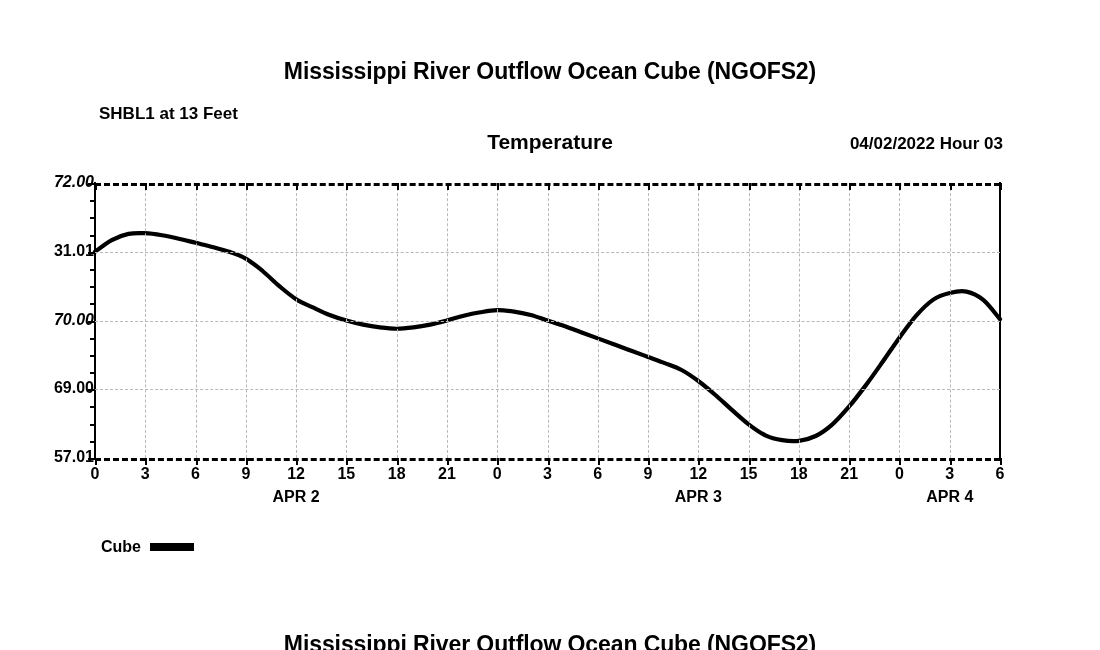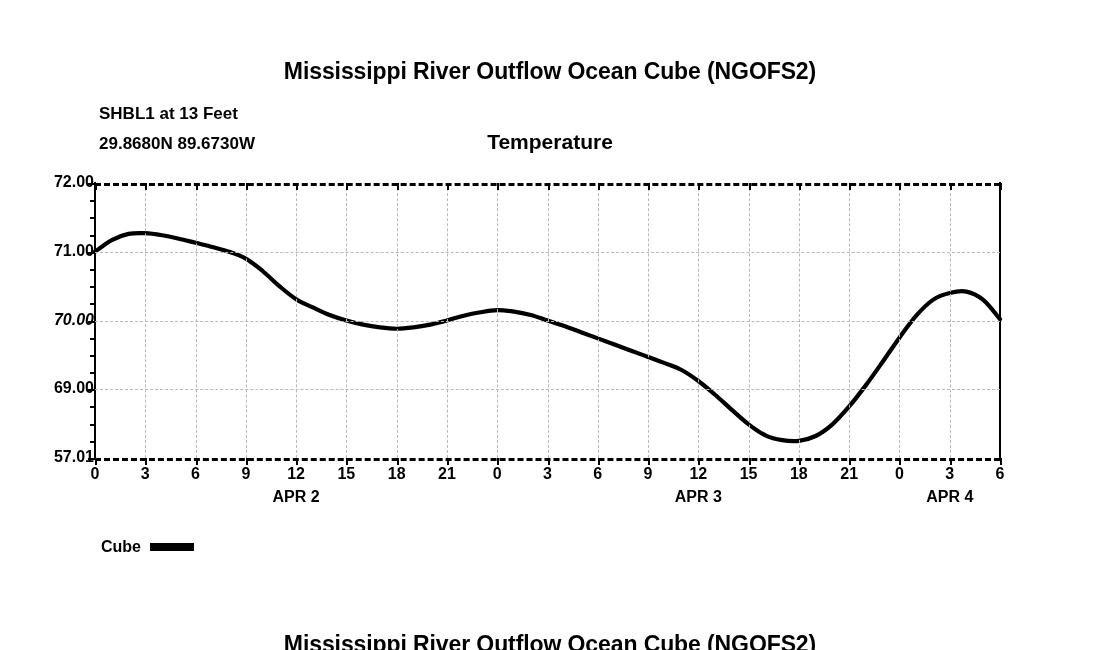--- a/index.html
+++ b/index.html
@@ -217,22 +217,22 @@
   }
 </style>
 </head>
 <body>
 
 <div class="page">
 
   <div class="title-top">Mississippi River Outflow Ocean Cube (NGOFS2)</div>
 
   <div class="hdr-station">SHBL1 at 13 Feet</div>
-  <div class="hdr-coords">29.8680N  89.6730W</div>
   <div class="hdr-param">Temperature</div>
+  <div class="hdr-valid">04/02/2022 Hour 03</div>
 
 
   <div class="plot-wrap" id="plot">
     <div class="plot-bg"></div>
     <div class="axis-left"></div>
     <div class="axis-right"></div>
     <svg class="series-layer" id="series-layer" width="905" height="275">
         <path d="M 0.00 68.75 C 2.79 66.80, 11.17 60.04, 16.76 57.06 C 22.35 54.08, 27.93 52.02, 33.52 50.87 C 39.10 49.73, 44.69 49.96, 50.28 50.19 C 55.86 50.42, 61.45 51.33, 67.04 52.25 C 72.62 53.17, 78.21 54.43, 83.80 55.69 C 89.38 56.95, 94.97 58.44, 100.56 59.81 C 106.14 61.19, 111.73 62.45, 117.31 63.94 C 122.90 65.43, 128.49 66.80, 134.07 68.75 C 139.66 70.70, 145.25 72.42, 150.83 75.62 C 156.42 78.83, 162.01 83.42, 167.59 88.00 C 173.18 92.58, 178.77 98.43, 184.35 103.13 C 189.94 107.82, 195.52 112.64, 201.11 116.19 C 206.70 119.74, 212.28 121.80, 217.87 124.44 C 223.46 127.07, 229.04 129.82, 234.63 132.00 C 240.22 134.18, 245.80 135.90, 251.39 137.50 C 256.98 139.10, 262.56 140.48, 268.15 141.63 C 273.73 142.77, 279.32 143.69, 284.91 144.37 C 290.49 145.06, 296.08 145.75, 301.67 145.75 C 307.25 145.75, 312.84 145.06, 318.43 144.37 C 324.01 143.69, 329.60 142.77, 335.19 141.63 C 340.77 140.48, 346.36 138.99, 351.94 137.50 C 357.53 136.01, 363.12 134.06, 368.70 132.69 C 374.29 131.31, 379.88 130.17, 385.46 129.25 C 391.05 128.33, 396.64 127.30, 402.22 127.19 C 407.81 127.07, 413.40 127.76, 418.98 128.56 C 424.57 129.36, 430.15 130.51, 435.74 132.00 C 441.33 133.49, 446.91 135.67, 452.50 137.50 C 458.09 139.33, 463.67 141.05, 469.26 143.00 C 474.85 144.95, 480.43 147.13, 486.02 149.19 C 491.60 151.25, 497.19 153.31, 502.78 155.38 C 508.36 157.44, 513.95 159.50, 519.54 161.56 C 525.12 163.62, 530.71 165.69, 536.30 167.75 C 541.88 169.81, 547.47 171.88, 553.06 173.94 C 558.64 176.00, 564.23 177.95, 569.81 180.13 C 575.40 182.30, 580.99 184.02, 586.57 187.00 C 592.16 189.98, 597.75 193.87, 603.33 198.00 C 608.92 202.12, 614.51 206.94, 620.09 211.75 C 625.68 216.56, 631.27 221.95, 636.85 226.87 C 642.44 231.80, 648.02 237.07, 653.61 241.31 C 659.20 245.55, 664.78 249.68, 670.37 252.31 C 675.96 254.95, 681.54 256.21, 687.13 257.12 C 692.72 258.04, 698.30 258.50, 703.89 257.81 C 709.48 257.13, 715.06 255.75, 720.65 253.00 C 726.23 250.25, 731.82 246.24, 737.41 241.31 C 742.99 236.39, 748.58 229.97, 754.17 223.44 C 759.75 216.91, 765.34 209.57, 770.93 202.12 C 776.51 194.68, 782.10 186.66, 787.69 178.75 C 793.27 170.84, 798.86 162.36, 804.44 154.69 C 810.03 147.01, 815.62 138.99, 821.20 132.69 C 826.79 126.39, 832.38 120.66, 837.96 116.88 C 843.55 113.09, 849.14 111.37, 854.72 110.00 C 860.31 108.62, 865.90 107.48, 871.48 108.62 C 877.07 109.77, 882.65 112.29, 888.24 116.88 C 893.83 121.46, 902.21 132.92, 905.00 136.13" fill="none" stroke="#000000" stroke-width="4.2" stroke-linecap="round" stroke-linejoin="round"></path>
       </svg>
   <div class="tick-y" style="top: 0px;"></div>
@@ -332,21 +332,21 @@
     <div class="xlabel-val" style="left: 547.5px;">3</div>
     <div class="xlabel-val" style="left: 597.778px;">6</div>
     <div class="xlabel-val" style="left: 648.056px;">9</div>
     <div class="xlabel-val" style="left: 698.333px;">12</div>
     <div class="xlabel-val" style="left: 748.611px;">15</div>
     <div class="xlabel-val" style="left: 798.889px;">18</div>
     <div class="xlabel-val" style="left: 849.167px;">21</div>
     <div class="xlabel-val" style="left: 899.444px;">0</div>
     <div class="xlabel-val" style="left: 949.722px;">3</div>
     <div class="xlabel-val" style="left: 1000px;">6</div>
-    <div class="ylabel-val" style="top: 143px;">72.00</div>
-    <div class="ylabel-val" style="top: 211.75px;">71.00</div>
+    <div class="ylabel-val" style="top: 143px; font-style: italic;">72.00</div>
+    <div class="ylabel-val" style="top: 211.75px;">31.01</div>
     <div class="ylabel-val" style="top: 280.5px; font-style: italic;">70.00</div>
     <div class="ylabel-val" style="top: 349.25px;">69.00</div>
     <div class="ylabel-val" style="top: 418px;">57.01</div>
     <div class="daylabel" style="left: 296.111px;">APR 2</div>
     <div class="daylabel" style="left: 698.333px;">APR 3</div>
     <div class="daylabel" style="left: 949.722px;">APR 4</div>
   </div>
 
 </body></html>

